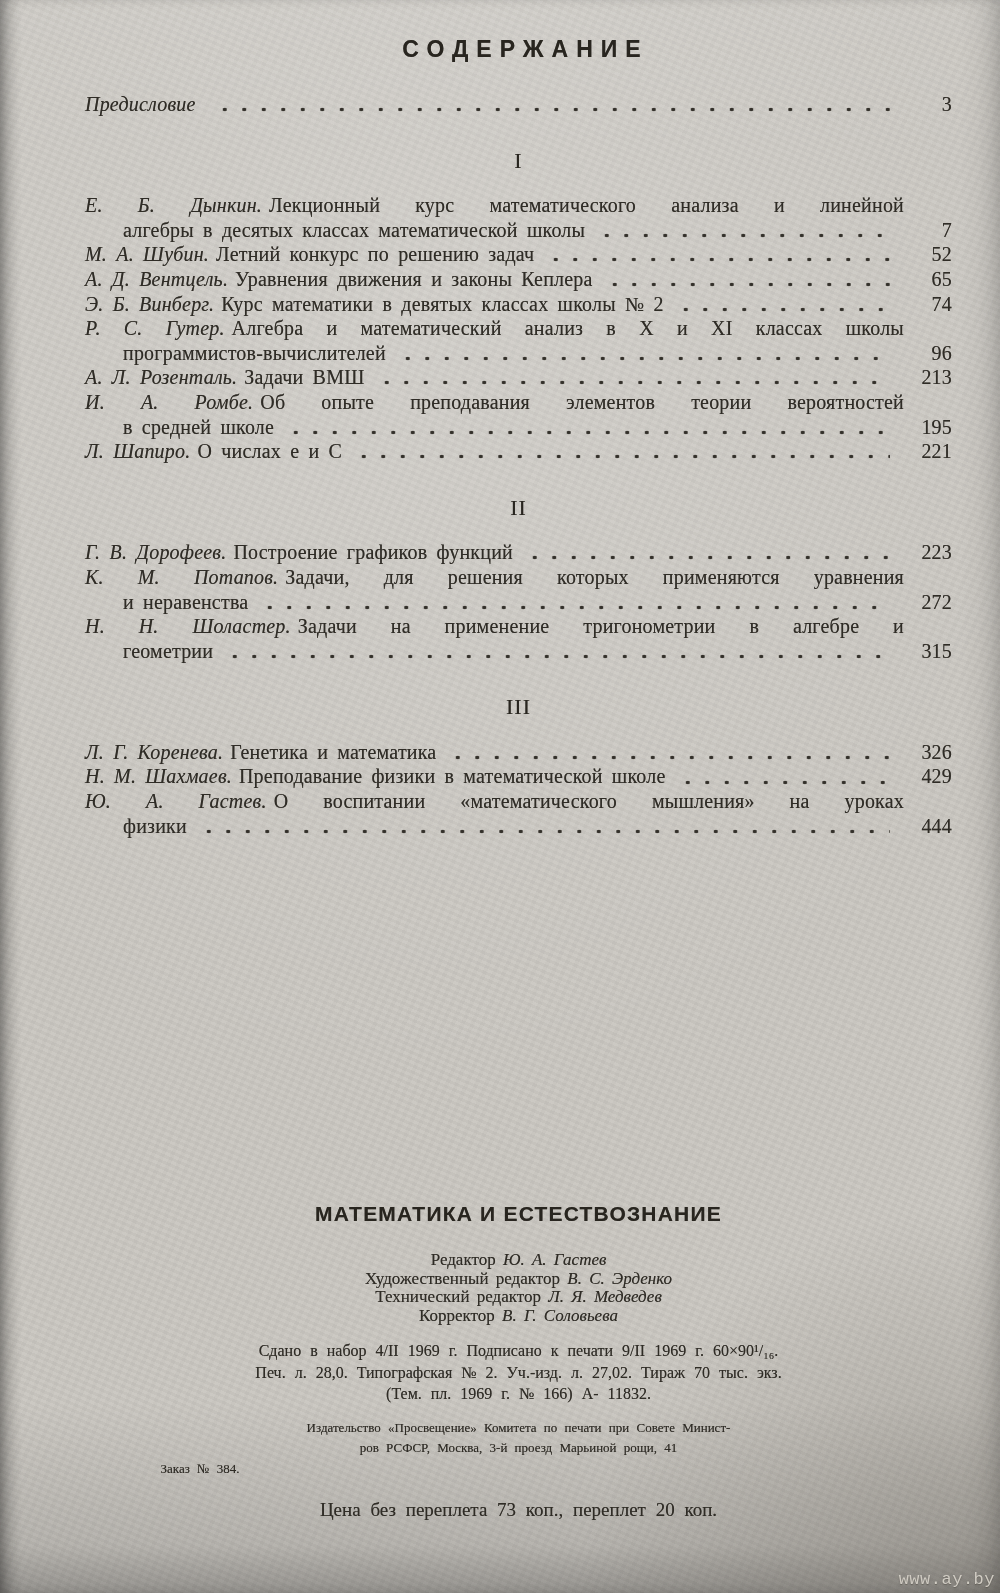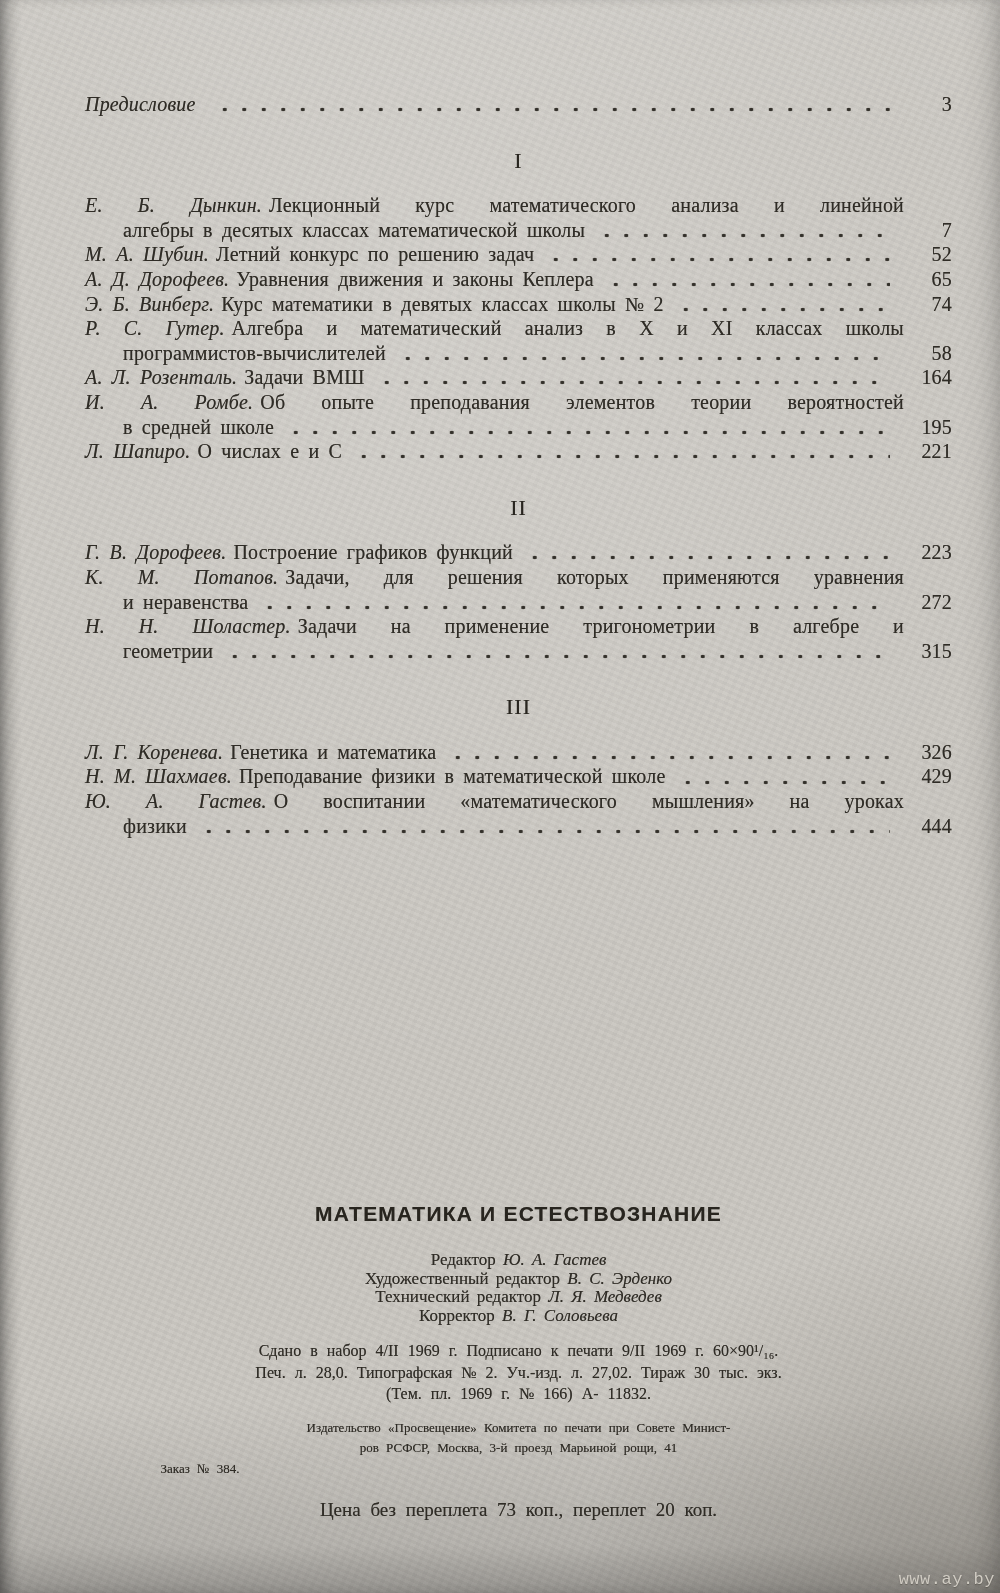--- a/index.html
+++ b/index.html
@@ -138,20 +138,21 @@
     color: rgba(218,214,205,0.9);
     text-shadow: 0 1px 1px rgba(40,36,30,0.35);
     letter-spacing: 0.5px;
   }
 </style>
 </head>
 <body>
 
 <div class="page">
 
+  <div class="page-title">СОДЕРЖАНИЕ</div>
 
   <div class="toc">
     <div class="toc-row">
       <span class="author">Предисловие</span>
       <span class="leader"></span>
       <span class="pagenum">3</span>
     </div>
     <div id="toc-sections">
         <div class="section-heading">I</div>
         <div class="entries">
@@ -161,42 +162,42 @@
             <span class="leader"></span>
             <span class="pagenum">7</span>
           </div>
           <div class="toc-row">
             <span class="author">М. А. Шубин.</span>
             <span class="toc-text">Летний конкурс по решению задач</span>
             <span class="leader"></span>
             <span class="pagenum">52</span>
           </div>
           <div class="toc-row">
-            <span class="author">А. Д. Дорофеев.</span>
+            <span class="author">А. Д. Вентцель.</span>
             <span class="toc-text">Уравнения движения и законы Кеплера</span>
             <span class="leader"></span>
             <span class="pagenum">65</span>
           </div>
           <div class="toc-row">
             <span class="author">Э. Б. Винберг.</span>
             <span class="toc-text">Курс математики в девятых классах школы № 2</span>
             <span class="leader"></span>
             <span class="pagenum">74</span>
           </div>
           <div class="toc-row justify"><span class="author">Р. С. Гутер.</span><span class="toc-text">Алгебра и математический анализ в X и XI классах школы</span></div>
           <div class="toc-row cont">
             <span class="toc-text">программистов-вычислителей</span>
             <span class="leader"></span>
-            <span class="pagenum">58</span>
+            <span class="pagenum">96</span>
           </div>
           <div class="toc-row">
             <span class="author">А. Л. Розенталь.</span>
             <span class="toc-text">Задачи ВМШ</span>
             <span class="leader"></span>
-            <span class="pagenum">164</span>
+            <span class="pagenum">213</span>
           </div>
           <div class="toc-row justify"><span class="author">И. А. Ромбе.</span><span class="toc-text">Об опыте преподавания элементов теории вероятностей</span></div>
           <div class="toc-row cont">
             <span class="toc-text">в средней школе</span>
             <span class="leader"></span>
             <span class="pagenum">195</span>
           </div>
           <div class="toc-row">
             <span class="author">Л. Шапиро.</span>
             <span class="toc-text">О числах е и С</span>
@@ -254,21 +255,21 @@
 
     <div class="staff" id="staff-list">
         <div class="staff-line"><span>Редактор </span><span class="ital">Ю. А. Гастев</span></div>
         <div class="staff-line"><span>Художественный редактор </span><span class="ital">В. С. Эрденко</span></div>
         <div class="staff-line"><span>Технический редактор </span><span class="ital">Л. Я. Медведев</span></div>
         <div class="staff-line"><span>Корректор </span><span class="ital">В. Г. Соловьева</span></div>
       </div>
 
     <div class="imprint">
       <div class="imprint-line">Сдано в набор 4/II 1969 г. Подписано к печати 9/II 1969 г. 60×90¹/₁₆.</div>
-      <div class="imprint-line">Печ. л. 28,0. Типографская № 2. Уч.-изд. л. 27,02. Тираж 30 тыс. экз.</div>
+      <div class="imprint-line">Печ. л. 28,0. Типографская № 2. Уч.-изд. л. 27,02. Тираж 70 тыс. экз.</div>
       <div class="imprint-line">(Тем. пл. 1969 г. № 166) А- 11832.</div>
     </div>
 
     <div class="publisher">
       <div class="pub-line center">Издательство «Просвещение» Комитета по печати при Совете Минист-</div>
       <div class="pub-line center">ров РСФСР, Москва, 3-й проезд Марьиной рощи, 41</div>
       <div class="pub-line left">Заказ № 384.</div>
     </div>
 
     <div class="price">Цена без переплета 73 коп., переплет 20 коп.</div>

